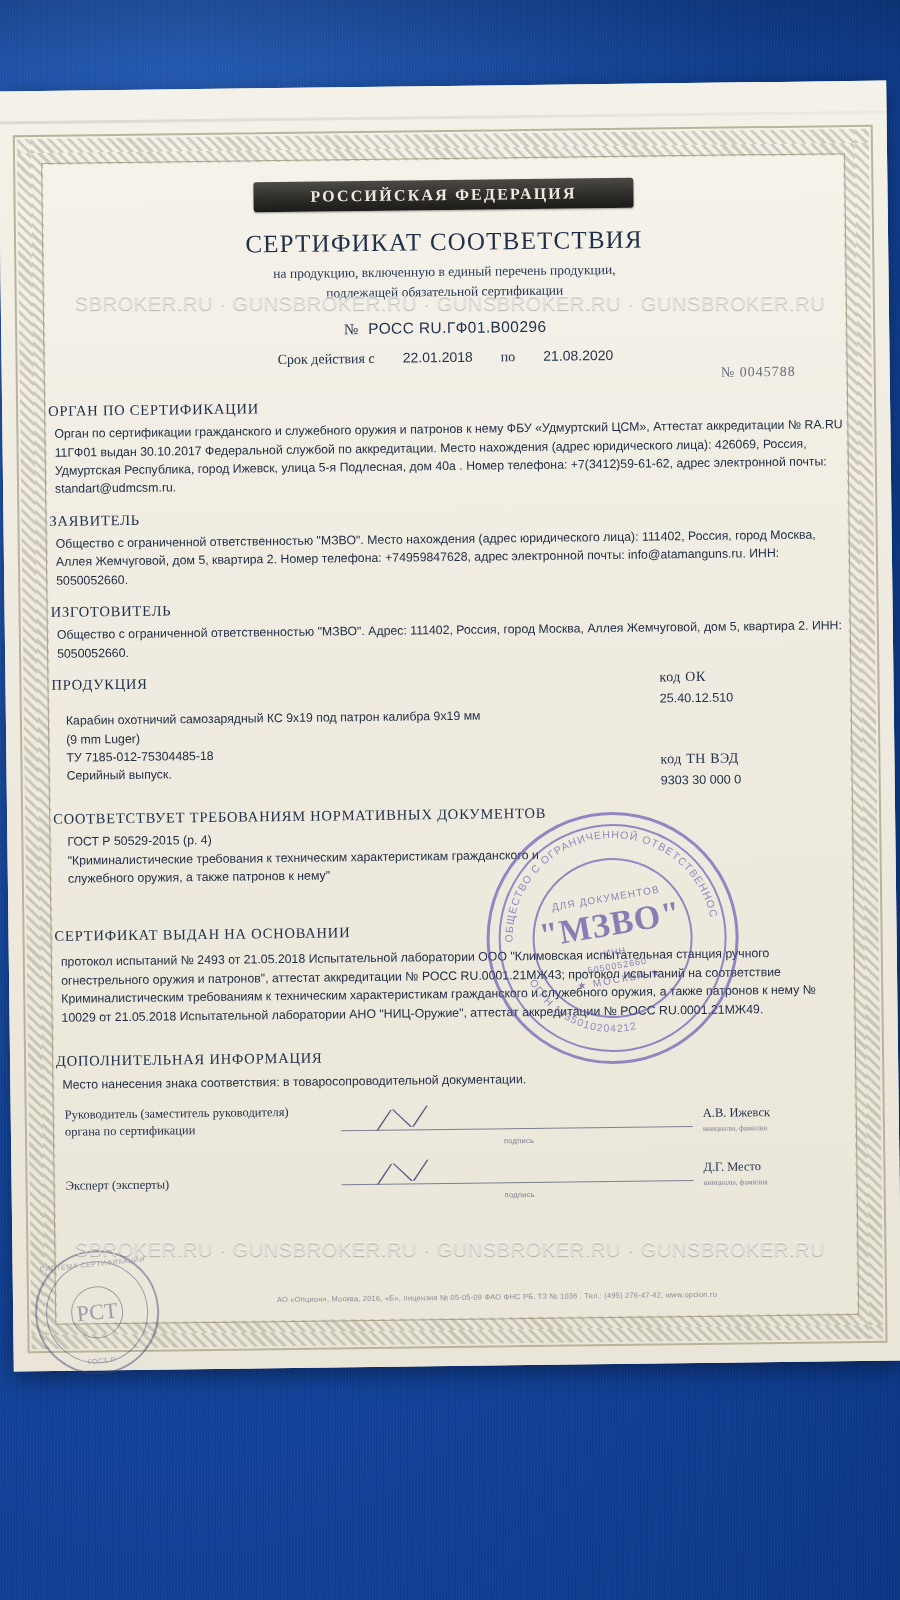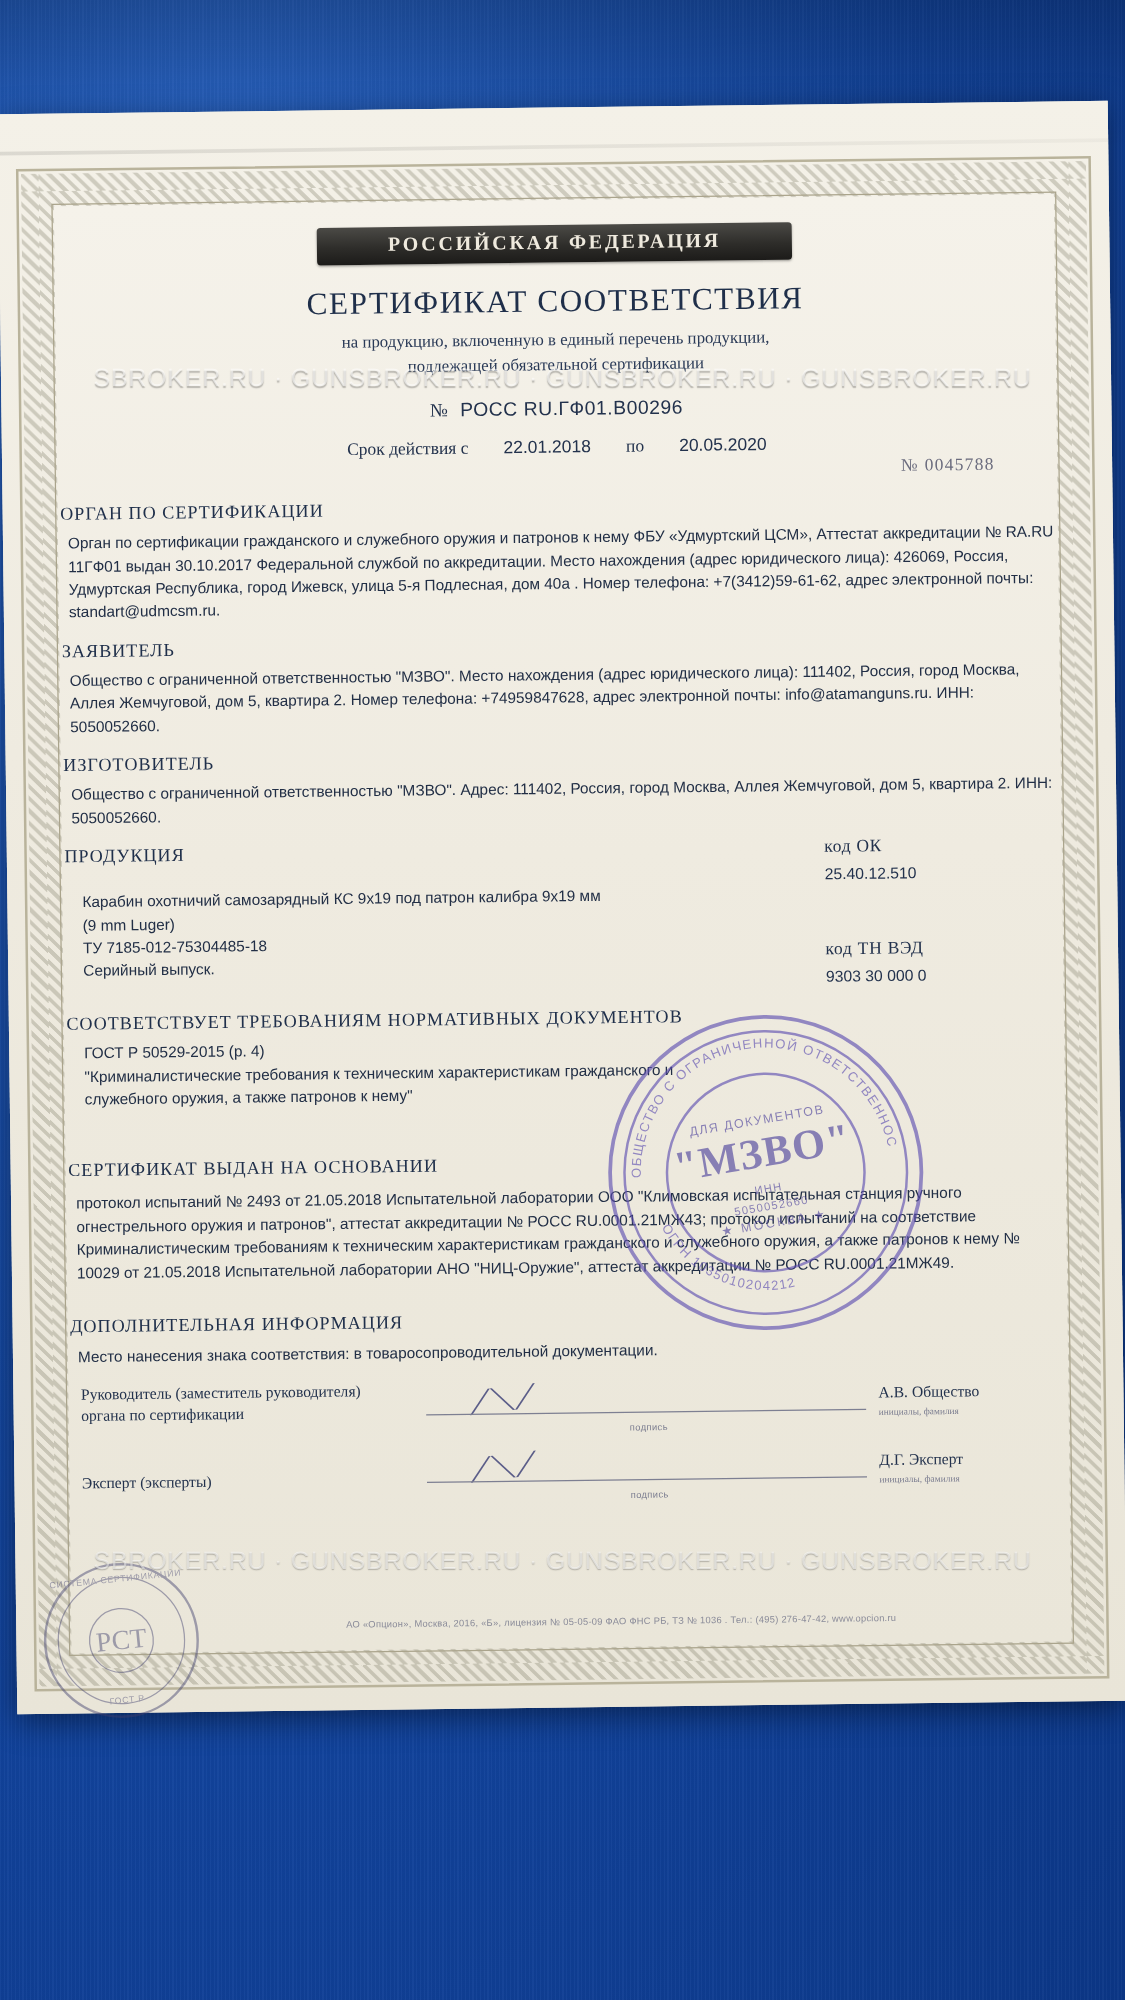--- a/index.html
+++ b/index.html
@@ -225,21 +225,21 @@
 
     <div class="numline">
       <span class="no">№</span>
       <span class="val">РОСС RU.ГФ01.В00296</span>
     </div>
 
     <div class="dates">
       <span>Срок действия с</span>
       <span class="v">22.01.2018</span>
       <span>по</span>
-      <span class="v">20.05.2020</span>
+      <span class="v">21.08.2020</span>
     </div>
 
     <div class="blank-no">№ 0045788</div>
 
     <div class="sect">
       <div class="sect-h">ОРГАН ПО СЕРТИФИКАЦИИ</div>
       <div class="sect-b indent0">Орган по сертификации гражданского и служебного оружия и патронов к нему ФБУ «Удмуртский ЦСМ», Аттестат аккредитации № RA.RU 11ГФ01 выдан 30.10.2017 Федеральной службой по аккредитации. Место нахождения (адрес юридического лица): 426069, Россия, Удмуртская Республика,  город Ижевск, улица 5-я Подлесная, дом 40а . Номер телефона: +7(3412)59-61-62, адрес электронной почты: standart@udmcsm.ru.</div>
     </div>
 
     <div class="sect">
@@ -292,34 +292,34 @@
     <div class="signs">
       <div class="sign-row">
         <div class="sign-role" style="white-space:pre-line">Руководитель (заместитель руководителя)
 органа по сертификации</div>
         <div class="sign-line">
           <div class="scribble">⟋⟍⟋</div>
           <div class="rule"></div>
           <div class="hint">подпись</div>
         </div>
         <div class="sign-name">
-          <span>А.В. Общество</span>
+          <span>А.В. Ижевск</span>
           <span class="hint2">инициалы, фамилия</span>
         </div>
       </div>
 
       <div class="sign-row" style="margin-top:20px">
         <div class="sign-role">Эксперт (эксперты)</div>
         <div class="sign-line">
           <div class="scribble">⟋⟍⟋</div>
           <div class="rule"></div>
           <div class="hint">подпись</div>
         </div>
         <div class="sign-name">
-          <span>Д.Г. Эксперт</span>
+          <span>Д.Г. Место</span>
           <span class="hint2">инициалы, фамилия</span>
         </div>
       </div>
     </div>
 
     <div class="footprint">АО «Опцион», Москва, 2016, «Б», лицензия № 05-05-09 ФАО ФНС РБ, ТЗ № 1036 .  Тел.: (495) 276-47-42,  www.opcion.ru</div>
   </div>
 
   <div class="stamp">
     <div class="ring"></div>

